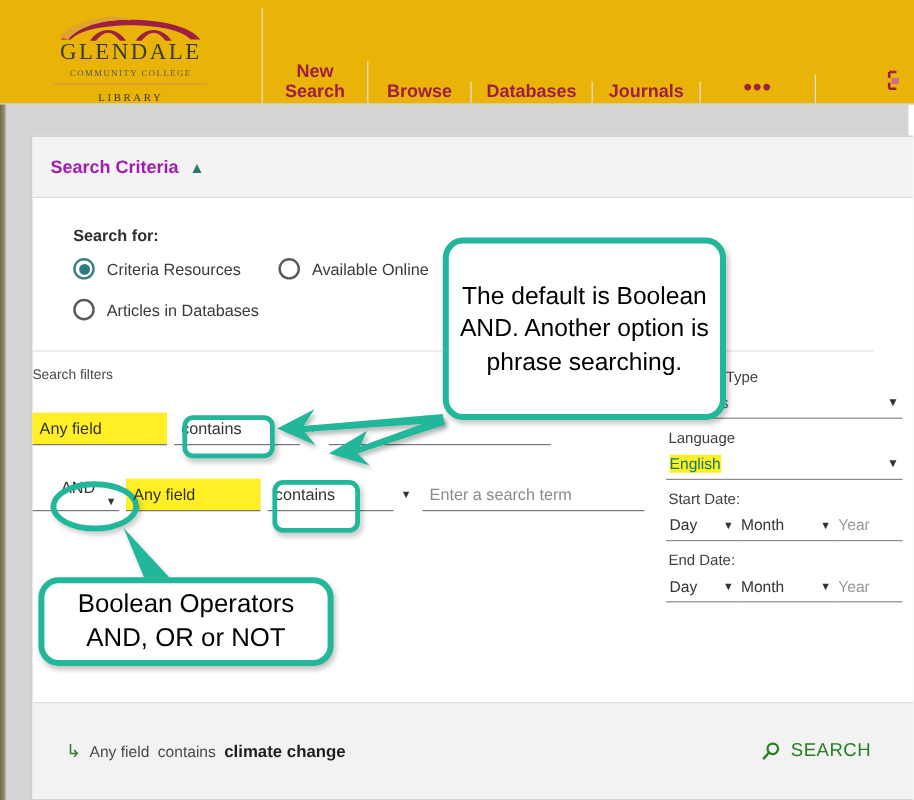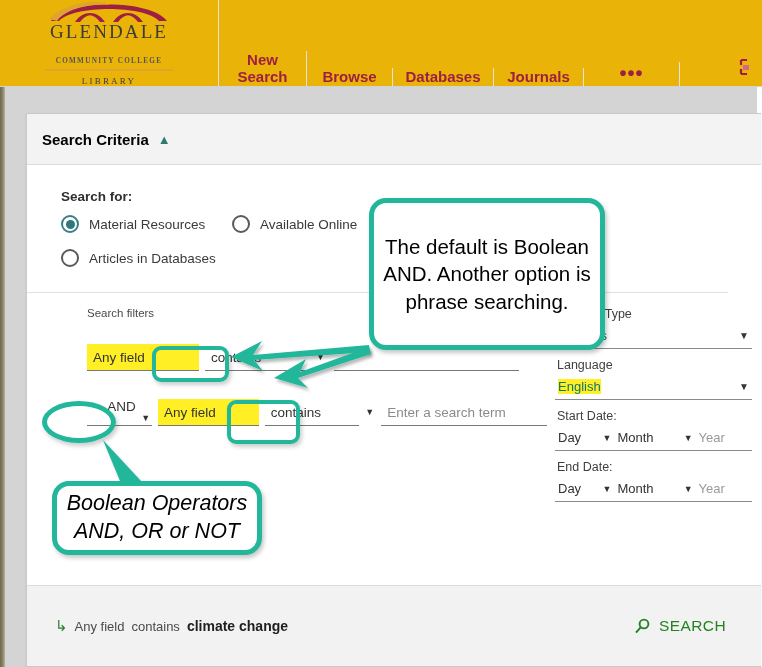--- a/index.html
+++ b/index.html
@@ -31,22 +31,21 @@
   .logo { width:128px; text-align:center; position:relative; padding-top:2px;}
   .logo svg { display:block; }
   .logo-word {
     font-family:"Liberation Serif", serif;
     font-size:19px; letter-spacing:2.1px; color:#3b3b3b; font-weight:400;
     line-height:1; margin-top:-1px;
   }
   .logo-sub {
     font-family:"Liberation Serif", serif;
     font-size:7.2px; letter-spacing:1.3px; color:#555; line-height:1;
-    margin-top:17px;
-    font-weight:bold;
+    margin-top:5px;
   }
   .logo-rule { height:2px; background:#e0a32e; margin:4px 0 0 0; }
   .logo-lib {
     font-family:"Liberation Serif", serif;
     font-size:9px; letter-spacing:2.2px; color:#3b3b3b; margin-top:6px; line-height:1;
   }
 
   .nav-item {
     display:flex; align-items:center; justify-content:center;
     border-right:1px solid #e3e3e3;
@@ -75,21 +74,21 @@
   .card {
     position:absolute; left:26px; top:113px; width:735px; height:554px;
     background:#fff; border:1px solid #c9c9c9; border-right:none;
     box-shadow:0 1px 2px rgba(0,0,0,.08);
     overflow:hidden;
   }
   .card-head {
     height:51px; background:#f3f3f3; border-bottom:1px solid #dcdcdc;
     display:flex; align-items:center; padding-left:15px;
   }
-  .card-head-title { font-size:15px; font-weight:bold; color:#000000; }
+  .card-head-title { font-size:15px; font-weight:bold; color:#a21caf; }
   .chev-up { margin-left:9px; color:#2b7a6e; font-size:13px; line-height:1; }
 
   .section-pad { padding:24px 0 0 34px; }
   .search-for-label { font-size:13.5px; font-weight:bold; color:#2f2f2f; margin-bottom:11px; }
 
   .radio-grid { display:flex; flex-wrap:wrap; width:650px; row-gap:16px; }
   .radio-opt { display:flex; align-items:center; cursor:pointer; }
   .r-col1 { width:171px; }
   .r-col2 { width:186px; }
   .r-col3 { width:180px; }
@@ -99,21 +98,21 @@
     display:flex; align-items:center; justify-content:center; background:#fff;
   }
   .radio-dot.off { border-color:#5a5a5a; }
   .radio-dot i { width:9px; height:9px; border-radius:50%; background:#2c7a7f; display:block; }
   .radio-label { font-size:13.5px; color:#3a3a3a; }
 
   .divider { height:1px; background:#e0e0e0; margin-top:25px; }
 
   
   .filters-wrap { display:flex; padding:14px 0 0 0; }
-  .filters-left { width:520px; padding-left:60px; }
+  .filters-left { width:520px; }
   .filters-title { font-size:11.5px; color:#4a4a4a; margin-bottom:13px; }
 
   .frow { display:flex; align-items:flex-end; height:39px; }
   .fld {
     position:relative; border-bottom:1px solid #777; height:27px;
     display:flex; align-items:center; padding:0 2px 0 6px;
   }
   .fld .txt { font-size:13.5px; color:#333; white-space:nowrap; }
   .fld .txt.ph { color:#8b8b8b; }
   .caret {
@@ -167,21 +166,21 @@
   .anno { position:absolute; inset:0; pointer-events:none; }
   .anno-svg { position:absolute; left:0; top:0; }
   .callout {
     position:absolute; background:#fff; border:5px solid #22b79a;
     border-radius:17px; text-align:center;
     font-family:"Liberation Sans", sans-serif; color:#000;
     display:flex; align-items:center; justify-content:center;
     box-shadow:2px 3px 4px rgba(0,0,0,.22);
   }
   #callout-default { left:369px; top:198px; width:236px; height:152px; font-size:20.5px; line-height:1.32; }
-  #callout-boolean { left:52px; top:481px; width:210px; height:74px; font-size:21.5px; line-height:1.28;font-style:italic; }
+  #callout-boolean { left:32px; top:481px; width:246px; height:74px; font-size:21.5px; line-height:1.28; }
   .ring {
     position:absolute; border:5px solid #22b79a; border-radius:50%;
     box-shadow:2px 3px 4px rgba(0,0,0,.2);
   }
   .box-hl {
     position:absolute; border:4px solid #22b79a; border-radius:9px;
     box-shadow:2px 3px 4px rgba(0,0,0,.2);
   }
 </style>
 </head>
@@ -230,21 +229,21 @@
   </div>
 
   <div class="section-pad">
     <div class="search-for-label">Search for:</div>
 
     <div class="radio-grid">
       <label class="radio-opt r-col1">
         <span class="radio-dot">
             <i></i>
           </span>
-        <span class="radio-label">Material Resources</span>
+        <span class="radio-label">Criteria Resources</span>
       </label>
       <label class="radio-opt r-col2">
         <span class="radio-dot off"></span>
         <span class="radio-label">Available Online</span>
       </label>
       <label class="radio-opt r-col3">
         <span class="radio-dot off"></span>
         <span class="radio-label">Course Reserves</span>
       </label>
       <label class="radio-opt r-col1">

